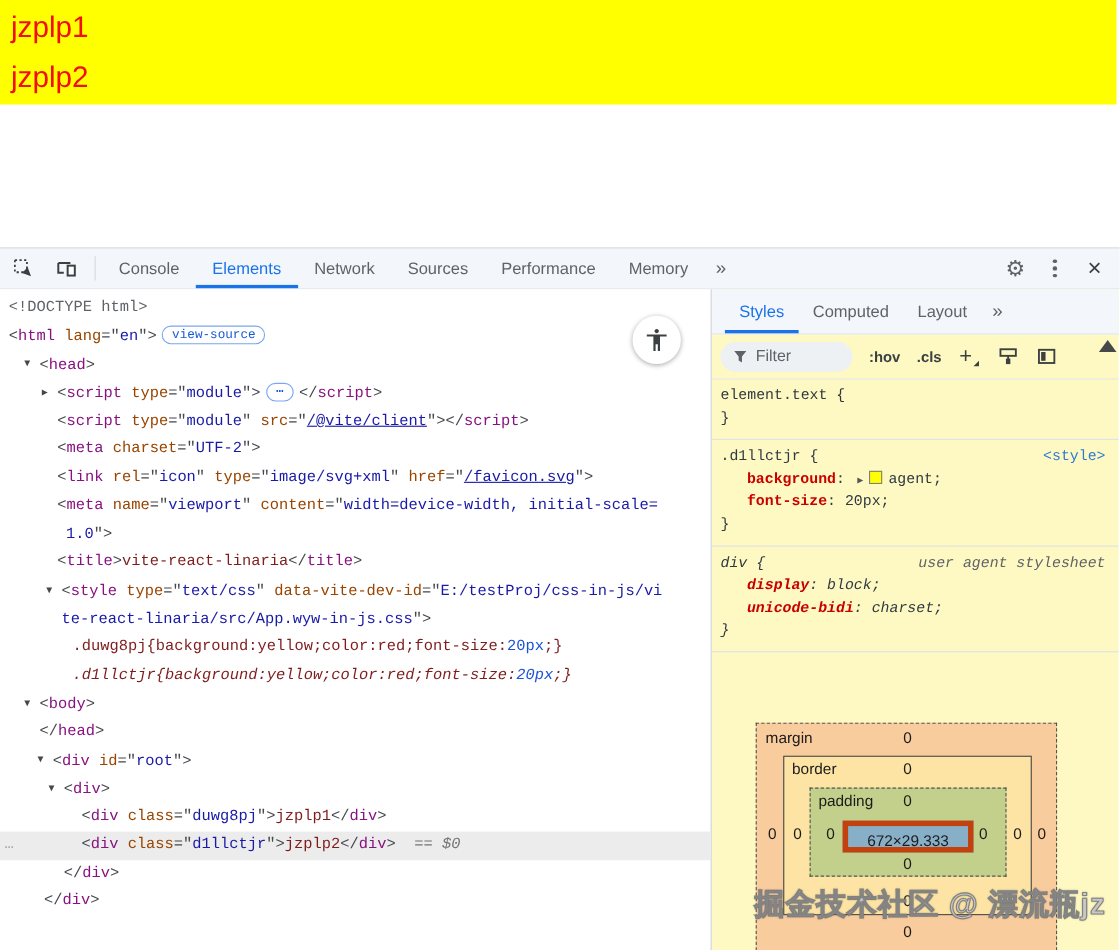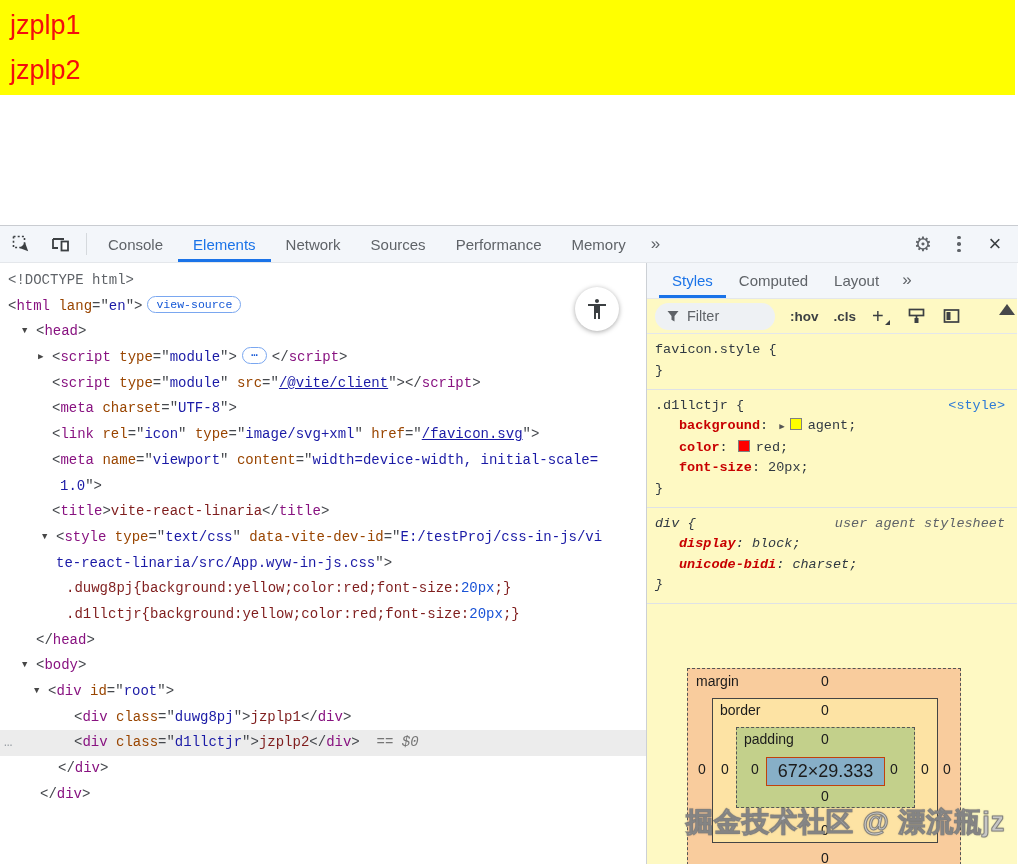--- a/index.html
+++ b/index.html
@@ -114,22 +114,22 @@
 
   
   .box-area { position:relative; height:260px; border-bottom:none; }
   .boxmodel {
     position:absolute; left:40px; top:64px; width:274px; height:212px;
     font-family:"Liberation Sans", sans-serif; font-size:14px; color:#1b1b1b;
   }
   .bm-margin { position:absolute; left:0; top:0; width:274px; height:212px; background:#f9cc9d; border:1px dashed #555; }
   .bm-border { position:absolute; left:24px; top:29px; width:226px; height:145px; background:#fde3a4; border:1px solid #444; }
   .bm-padding { position:absolute; left:23px; top:28px; width:179px; height:81px; background:#c3d08b; border:1px dashed #555; }
-  .bm-content { position:absolute; left:29px; top:29px; width:119px; height:29px; background:#87afc7; border:1px solid #c2410c;
-                text-align:center; line-height:27px; font-size:18px; }
+  .bm-content { position:absolute; left:29px; top:29px; width:119px; height:29px; background:#87afc7; border:5px solid #c2410c;
+                text-align:center; line-height:27px; font-size:14px; }
   .bm-lbl { position:absolute; }
   .bm-num { position:absolute; width:22px; text-align:center; }
 
   
   .watermark {
     position:absolute; left:686px; top:578px; z-index:6; white-space:nowrap;
     font-size:27px; font-weight:700; letter-spacing:1px;
     color:rgba(255,255,255,0.62);
     text-shadow:0 0 1px rgba(100,100,100,0.9), 0 0 2px rgba(100,100,100,0.6);
     -webkit-text-stroke:1px rgba(115,115,115,0.8);
@@ -195,32 +195,33 @@
   </div>
 
   <div class="panels">
 
     <div class="tree">
         <div class="cline" style="padding-left: 8px;"><span class="tk-gray">&lt;!DOCTYPE html&gt;</span></div>
         <div class="cline" style="padding-left: 8px;"><span class="tk-pl">&lt;</span><span class="tk-tag">html</span><span class="tk-pl"> </span><span class="tk-attr">lang</span><span class="tk-pl">="</span><span class="tk-val">en</span><span class="tk-pl">"&gt;</span><span class="tk-pillvs">view-source</span></div>
         <div class="cline" style="padding-left: 36px;"><span class="arr">▼</span><span class="tk-pl">&lt;</span><span class="tk-tag">head</span><span class="tk-pl">&gt;</span></div>
         <div class="cline" style="padding-left: 52px;"><span class="arr">▶</span><span class="tk-pl">&lt;</span><span class="tk-tag">script</span><span class="tk-pl"> </span><span class="tk-attr">type</span><span class="tk-pl">="</span><span class="tk-val">module</span><span class="tk-pl">"&gt;</span><span class="tk-pilldots">⋯</span><span class="tk-pl">&lt;/</span><span class="tk-tag">script</span><span class="tk-pl">&gt;</span></div>
         <div class="cline" style="padding-left: 52px;"><span class="tk-pl">&lt;</span><span class="tk-tag">script</span><span class="tk-pl"> </span><span class="tk-attr">type</span><span class="tk-pl">="</span><span class="tk-val">module</span><span class="tk-pl">" </span><span class="tk-attr">src</span><span class="tk-pl">="</span><span class="tk-link">/@vite/client</span><span class="tk-pl">"&gt;&lt;/</span><span class="tk-tag">script</span><span class="tk-pl">&gt;</span></div>
-        <div class="cline" style="padding-left: 52px;"><span class="tk-pl">&lt;</span><span class="tk-tag">meta</span><span class="tk-pl"> </span><span class="tk-attr">charset</span><span class="tk-pl">="</span><span class="tk-val">UTF-8</span><span class="tk-pl">"&gt;</span></div>
+        <div class="cline" style="padding-left: 52px;"><span class="tk-pl">&lt;</span><span class="tk-tag">meta</span><span class="tk-pl"> </span><span class="tk-attr">charset</span><span class="tk-pl">="</span><span class="tk-val">UTF-2</span><span class="tk-pl">"&gt;</span></div>
         <div class="cline" style="padding-left: 52px;"><span class="tk-pl">&lt;</span><span class="tk-tag">link</span><span class="tk-pl"> </span><span class="tk-attr">rel</span><span class="tk-pl">="</span><span class="tk-val">icon</span><span class="tk-pl">" </span><span class="tk-attr">type</span><span class="tk-pl">="</span><span class="tk-val">image/svg+xml</span><span class="tk-pl">" </span><span class="tk-attr">href</span><span class="tk-pl">="</span><span class="tk-link">/favicon.svg</span><span class="tk-pl">"&gt;</span></div>
         <div class="cline" style="padding-left: 52px;"><span class="tk-pl">&lt;</span><span class="tk-tag">meta</span><span class="tk-pl"> </span><span class="tk-attr">name</span><span class="tk-pl">="</span><span class="tk-val">viewport</span><span class="tk-pl">" </span><span class="tk-attr">content</span><span class="tk-pl">="</span><span class="tk-val">width=device-width, initial-scale=</span></div>
         <div class="cline" style="padding-left: 60px;"><span class="tk-val">1.0</span><span class="tk-pl">"&gt;</span></div>
         <div class="cline" style="padding-left: 52px;"><span class="tk-pl">&lt;</span><span class="tk-tag">title</span><span class="tk-pl">&gt;</span><span class="tk-txt">vite-react-linaria</span><span class="tk-pl">&lt;/</span><span class="tk-tag">title</span><span class="tk-pl">&gt;</span></div>
         <div class="cline" style="padding-left: 56px;"><span class="arr">▼</span><span class="tk-pl">&lt;</span><span class="tk-tag">style</span><span class="tk-pl"> </span><span class="tk-attr">type</span><span class="tk-pl">="</span><span class="tk-val">text/css</span><span class="tk-pl">" </span><span class="tk-attr">data-vite-dev-id</span><span class="tk-pl">="</span><span class="tk-val">E:/testProj/css-in-js/vi</span></div>
         <div class="cline" style="padding-left: 56px;"><span class="tk-val">te-react-linaria/src/App.wyw-in-js.css</span><span class="tk-pl">"&gt;</span></div>
         <div class="cline" style="padding-left: 66px;"><span class="tk-txt">.duwg8pj{background:yellow;color:red;font-size:</span><span class="tk-num">20px</span><span class="tk-txt">;}</span></div>
-        <div class="cline" style="padding-left: 66px;"><span class="tk-txt">.d1llctjr{background:yellow;color:red;font-size:</span><span class="tk-num">20px</span><span class="tk-txt">;}</span></div>
+        <div class="cline" style="padding-left: 66px; font-style: italic;"><span class="tk-txt">.d1llctjr{background:yellow;color:red;font-size:</span><span class="tk-num">20px</span><span class="tk-txt">;}</span></div>
+        <div class="cline" style="padding-left: 36px;"><span class="arr">▼</span><span class="tk-pl">&lt;</span><span class="tk-tag">body</span><span class="tk-pl">&gt;</span></div>
         <div class="cline" style="padding-left: 36px;"><span class="tk-pl">&lt;/</span><span class="tk-tag">head</span><span class="tk-pl">&gt;</span></div>
-        <div class="cline" style="padding-left: 36px;"><span class="arr">▼</span><span class="tk-pl">&lt;</span><span class="tk-tag">body</span><span class="tk-pl">&gt;</span></div>
         <div class="cline" style="padding-left: 48px;"><span class="arr">▼</span><span class="tk-pl">&lt;</span><span class="tk-tag">div</span><span class="tk-pl"> </span><span class="tk-attr">id</span><span class="tk-pl">="</span><span class="tk-val">root</span><span class="tk-pl">"&gt;</span></div>
+        <div class="cline" style="padding-left: 58px;"><span class="arr">▼</span><span class="tk-pl">&lt;</span><span class="tk-tag">div</span><span class="tk-pl">&gt;</span></div>
         <div class="cline" style="padding-left: 74px;"><span class="tk-pl">&lt;</span><span class="tk-tag">div</span><span class="tk-pl"> </span><span class="tk-attr">class</span><span class="tk-pl">="</span><span class="tk-val">duwg8pj</span><span class="tk-pl">"&gt;</span><span class="tk-txt">jzplp1</span><span class="tk-pl">&lt;/</span><span class="tk-tag">div</span><span class="tk-pl">&gt;</span></div>
         <div class="cline sel" style="padding-left: 74px;"><span class="gut">…</span><span class="tk-pl">&lt;</span><span class="tk-tag">div</span><span class="tk-pl"> </span><span class="tk-attr">class</span><span class="tk-pl">="</span><span class="tk-val">d1llctjr</span><span class="tk-pl">"&gt;</span><span class="tk-txt">jzplp2</span><span class="tk-pl">&lt;/</span><span class="tk-tag">div</span><span class="tk-pl">&gt;</span><span class="tk-eq">  == $0</span></div>
         <div class="cline" style="padding-left: 58px;"><span class="tk-pl">&lt;/</span><span class="tk-tag">div</span><span class="tk-pl">&gt;</span></div>
         <div class="cline" style="padding-left: 40px;"><span class="tk-pl">&lt;/</span><span class="tk-tag">div</span><span class="tk-pl">&gt;</span></div>
       </div>
 
     <div class="sidebar">
       <div class="sb-tabs">
         <div class="tab active">
             <span>Styles</span>
@@ -258,27 +259,26 @@
           <svg width="17" height="16" viewBox="0 0 17 16">
             <rect x="1.5" y="2" width="14" height="12" fill="none" stroke="#3c4043" stroke-width="1.7"></rect>
             <rect x="3.5" y="4" width="4" height="8" fill="#3c4043"></rect>
           </svg>
         </span>
         <span class="scroll-up"></span>
       </div>
 
       <div class="styles-area">
         <div class="sec">
-            <div class="cline" style="padding-left: 0px;"><span class="tk-cssplain">favicon.style {</span></div>
+            <div class="cline" style="padding-left: 0px;"><span class="tk-cssplain">element.text {</span></div>
             <div class="cline" style="padding-left: 0px;"><span class="tk-cssplain">}</span></div>
           </div>
         <div class="sec">
             <div class="cline" style="padding-left: 0px;"><span class="tk-cssplain">.d1llctjr {</span><span class="rt src">&lt;style&gt;</span></div>
             <div class="cline" style="padding-left: 24px;"><span class="tk-prop">background</span><span class="tk-cssplain">: </span><span class="tk-dis">▶</span><span class="swatch" style="background: rgb(255, 255, 0);"></span><span class="tk-cssplain">agent;</span></div>
-            <div class="cline" style="padding-left: 24px;"><span class="tk-prop">color</span><span class="tk-cssplain">: </span><span class="swatch" style="background: rgb(255, 0, 0);"></span><span class="tk-cssplain">red;</span></div>
             <div class="cline" style="padding-left: 24px;"><span class="tk-prop">font-size</span><span class="tk-cssplain">: 20px;</span></div>
             <div class="cline" style="padding-left: 0px;"><span class="tk-cssplain">}</span></div>
           </div>
         <div class="sec ua">
             <div class="cline" style="padding-left: 0px;"><span class="tk-cssplain">div {</span><span class="rt ua-lbl">user agent stylesheet</span></div>
             <div class="cline" style="padding-left: 24px;"><span class="tk-prop">display</span><span class="tk-cssplain">: block;</span></div>
             <div class="cline" style="padding-left: 24px;"><span class="tk-prop">unicode-bidi</span><span class="tk-cssplain">: charset;</span></div>
             <div class="cline" style="padding-left: 0px;"><span class="tk-cssplain">}</span></div>
           </div>
 

